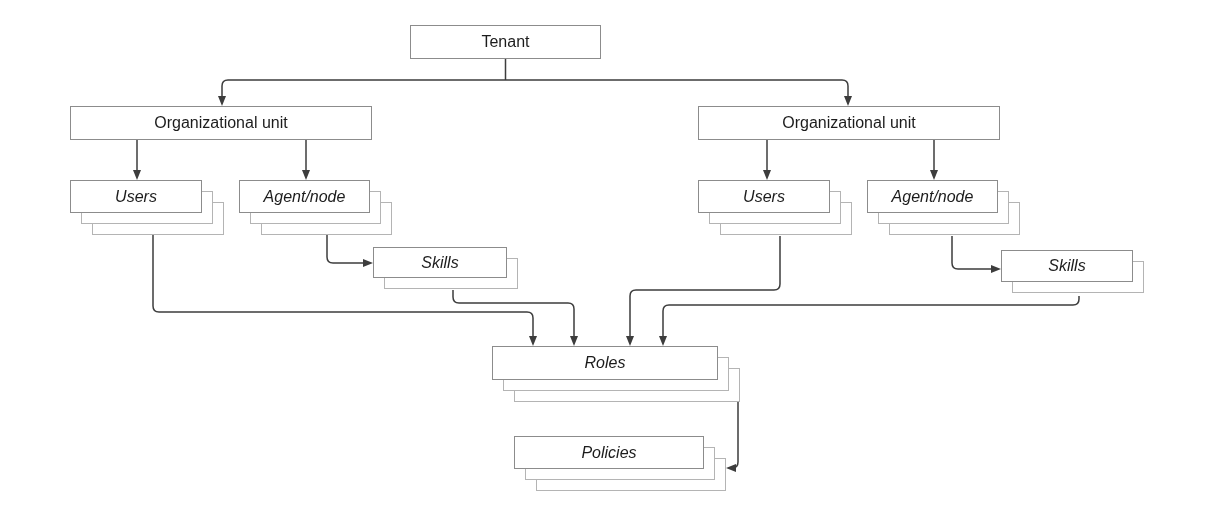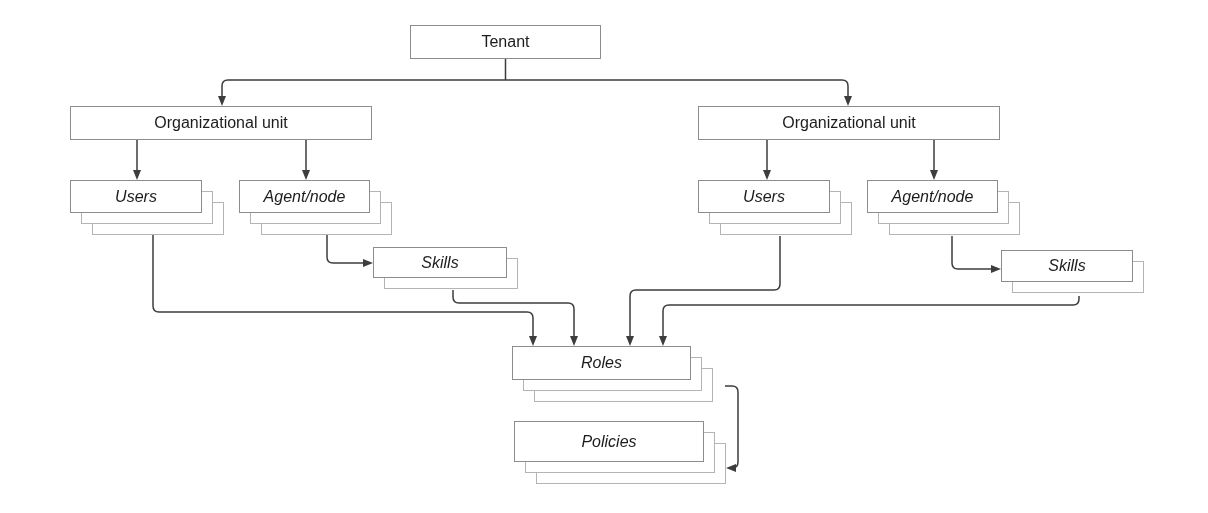--- a/index.html
+++ b/index.html
@@ -116,29 +116,29 @@
     </div>
   </div>
 
   <div class="stack" style="left:1001px;top:250px;width:132px;height:32px">
     <div class="layer off1"></div>
     <div class="node front">
       <span>Skills</span>
     </div>
   </div>
 
-  <div class="stack" style="left:512px;top:346px;width:179px;height:34px">
+  <div class="stack" style="left:492px;top:346px;width:226px;height:34px">
     <div class="layer off2"></div>
     <div class="layer off1"></div>
     <div class="node front">
       <span>Roles</span>
     </div>
   </div>
 
-  <div class="stack" style="left:514px;top:421px;width:190px;height:41px">
+  <div class="stack" style="left:514px;top:436px;width:190px;height:33px">
     <div class="layer off2"></div>
     <div class="layer off1"></div>
     <div class="node front">
       <span>Policies</span>
     </div>
   </div>
 
 </div>
 
 </body></html>

